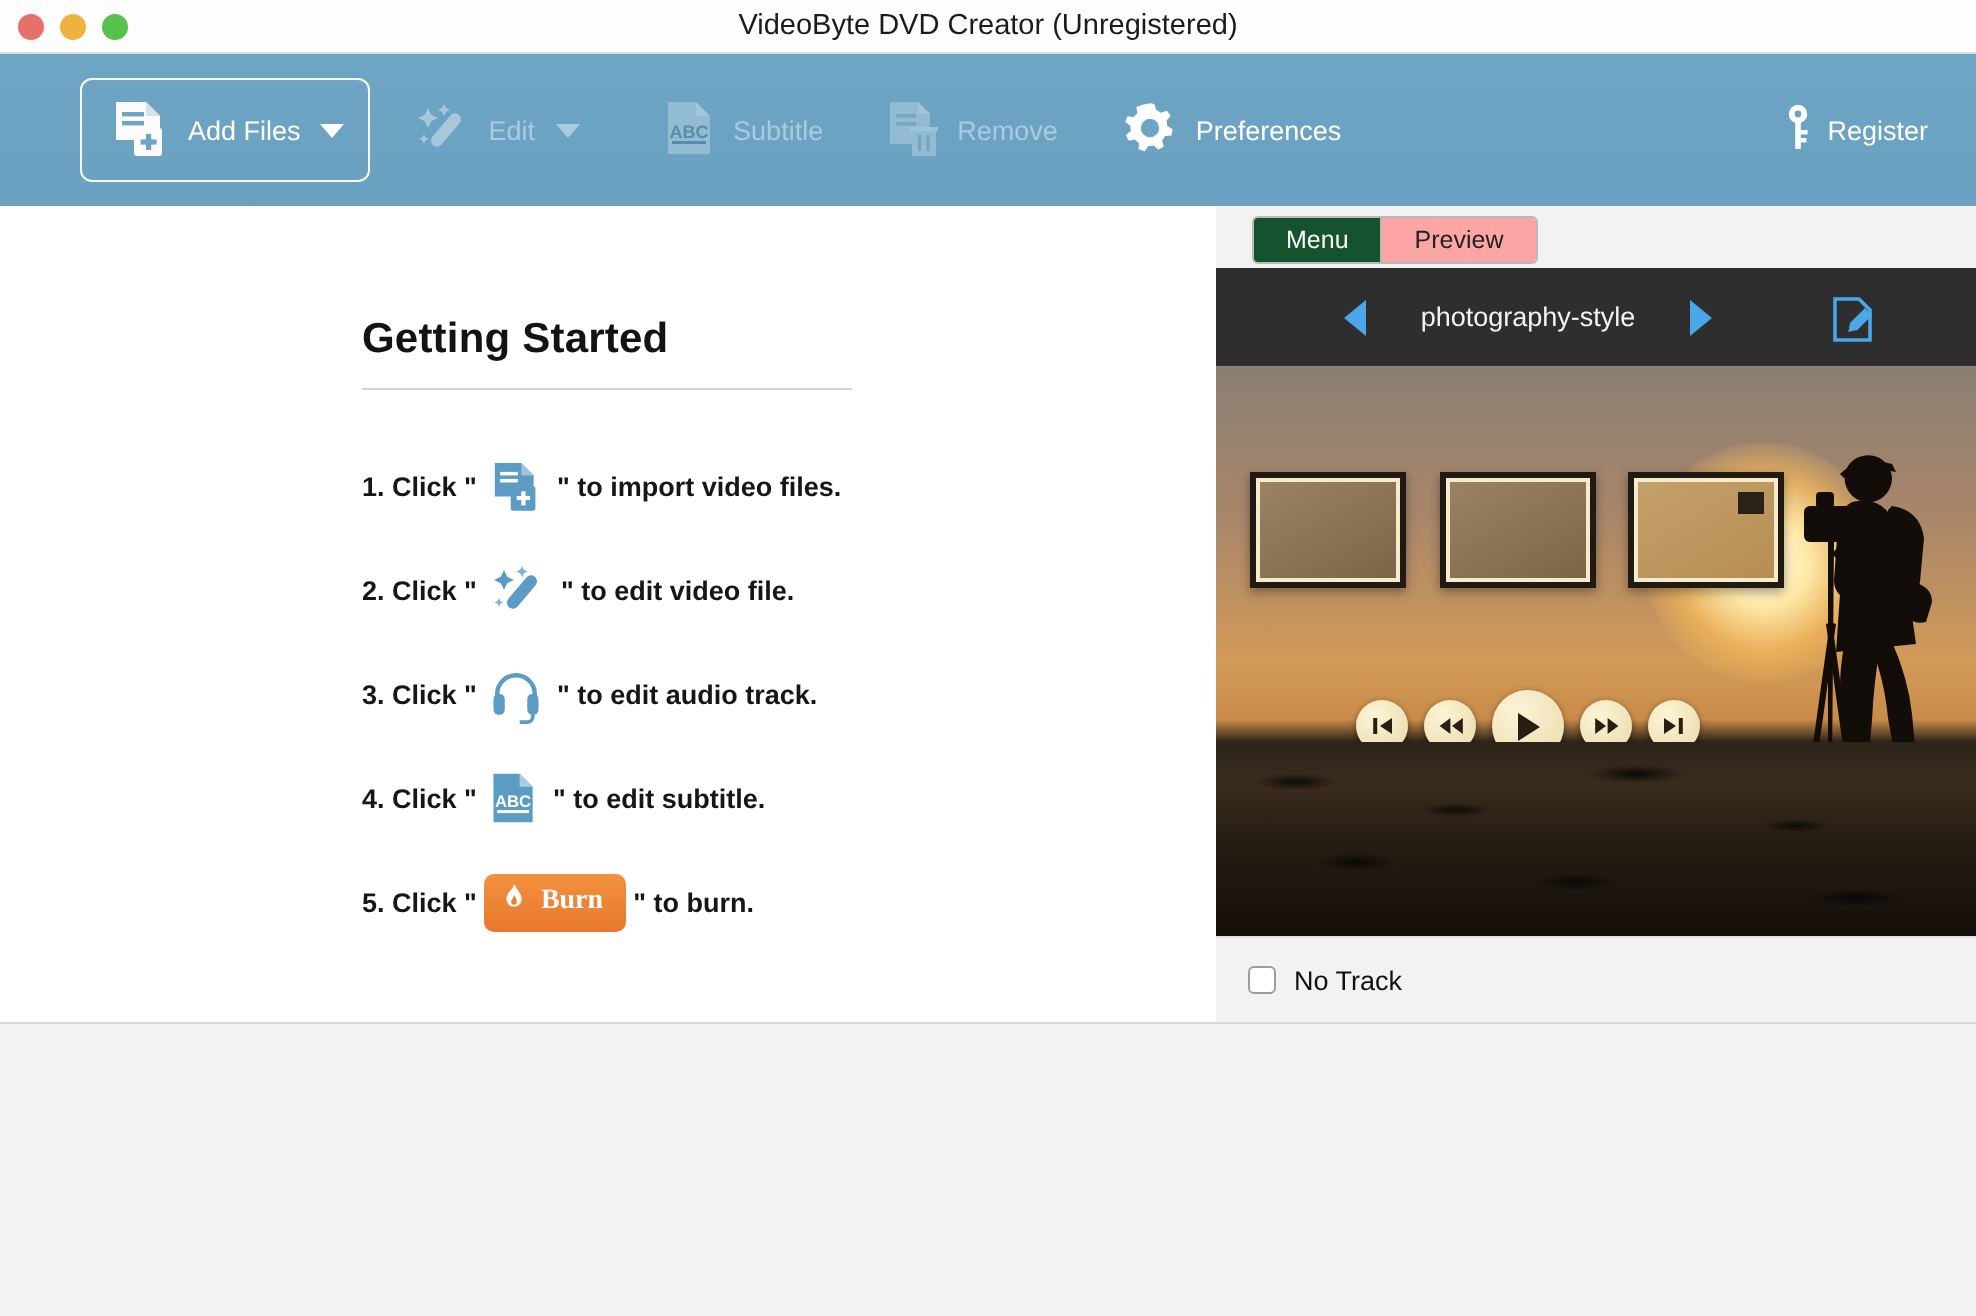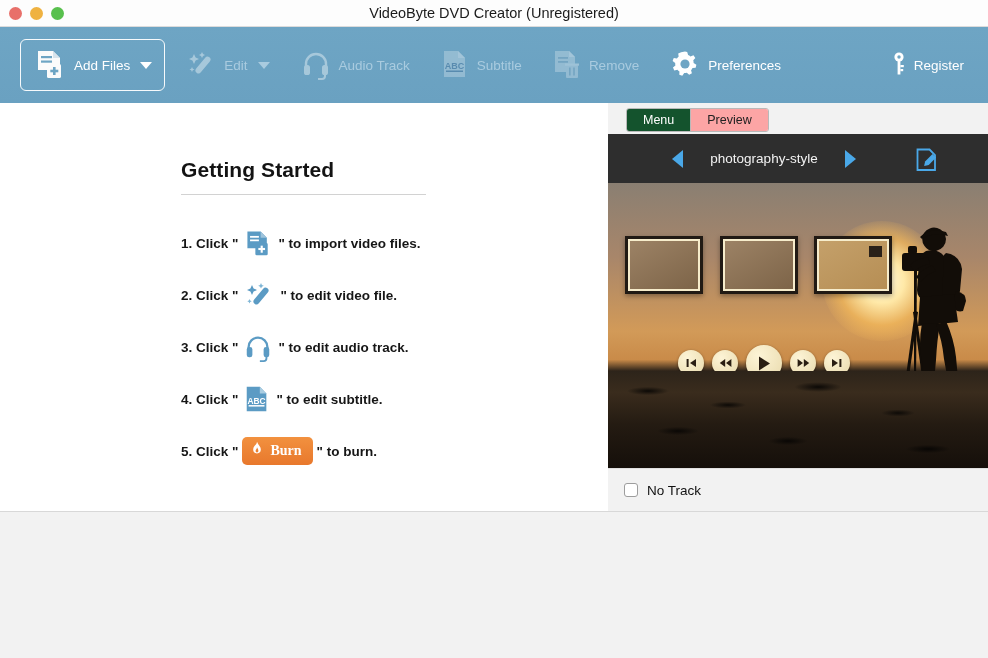--- a/index.html
+++ b/index.html
@@ -25,21 +25,21 @@
     position:absolute; left:0; top:0; width:988px; height:27px;
     line-height:27px; text-align:center;
     font-size:14.5px; color:#1b1b1b;
   }
 
   
   .toolbar {
     position:absolute; left:0; top:27px; width:988px; height:76px;
     background:linear-gradient(180deg,#6ea5c4 0%,#6aa1c1 100%);
   }
-  .tb-left { position:absolute; left:20px; top:0; height:76px; display:flex; align-items:center; }
+  .tb-left { position:absolute; left:0; top:0; height:76px; display:flex; align-items:center;padding-left:40px; }
   .tb-right { position:absolute; right:14px; top:0; height:76px; display:flex; align-items:center; gap:28px; }
 
   .tb-item {
     display:flex; align-items:center; gap:7px;
     padding:6px 10px; height:52px; border-radius:6px;
     color:#ffffff; font-size:13.5px; white-space:nowrap;
   }
   .tb-item.boxed { border:1.6px solid rgba(255,255,255,.95); padding:6px 12px; }
   .tb-item.dim { color:#a9cbdf; }
   .tb-item.dim .ic { opacity:.45; }
@@ -207,31 +207,20 @@
             <path d="M17 4 l1 2 l2 1 l-2 1 l-1 2 l-1-2 l-2-1 l2-1 z" fill="#eef5f9"></path>
             <path d="M7 19 l.8 1.7 l1.7 .8 l-1.7 .8 l-.8 1.7 l-.8-1.7 l-1.7-.8 l1.7-.8 z" fill="#eef5f9"></path>
           </svg>
         </span>
         <span>Edit</span>
         <span class="caret"></span>
       </div>
 
       <div class="tb-gap"></div>
 
-      <div class="tb-item dim">
-        <span class="ic">
-          <svg width="32" height="32" viewBox="0 0 32 32">
-            <path d="M6 19 v-3 a10 10 0 0 1 20 0 v3" fill="none" stroke="#eef5f9" stroke-width="2.4"></path>
-            <rect x="4" y="17" width="6" height="10" rx="2.6" fill="#eef5f9"></rect>
-            <rect x="22" y="17" width="6" height="10" rx="2.6" fill="#eef5f9"></rect>
-            <path d="M25 26 v2 a3 3 0 0 1-3 3 h-4" fill="none" stroke="#eef5f9" stroke-width="2"></path>
-          </svg>
-        </span>
-        <span>Audio Track</span>
-      </div>
 
       <div class="tb-gap"></div>
 
       <div class="tb-item dim">
         <span class="ic">
           <svg width="30" height="32" viewBox="0 0 30 32">
             <path d="M4 3 h14 l7 7 v19 h-21 z" fill="#c3d9e6"></path>
             <path d="M18 3 l7 7 h-7 z" fill="#e4eef4"></path>
             <text x="14.5" y="21" font-family="Liberation Sans, sans-serif" font-size="9" font-weight="bold" fill="#41709a" text-anchor="middle">ABC</text>
             <rect x="6" y="22.5" width="17" height="1.5" fill="#41709a"></rect>

